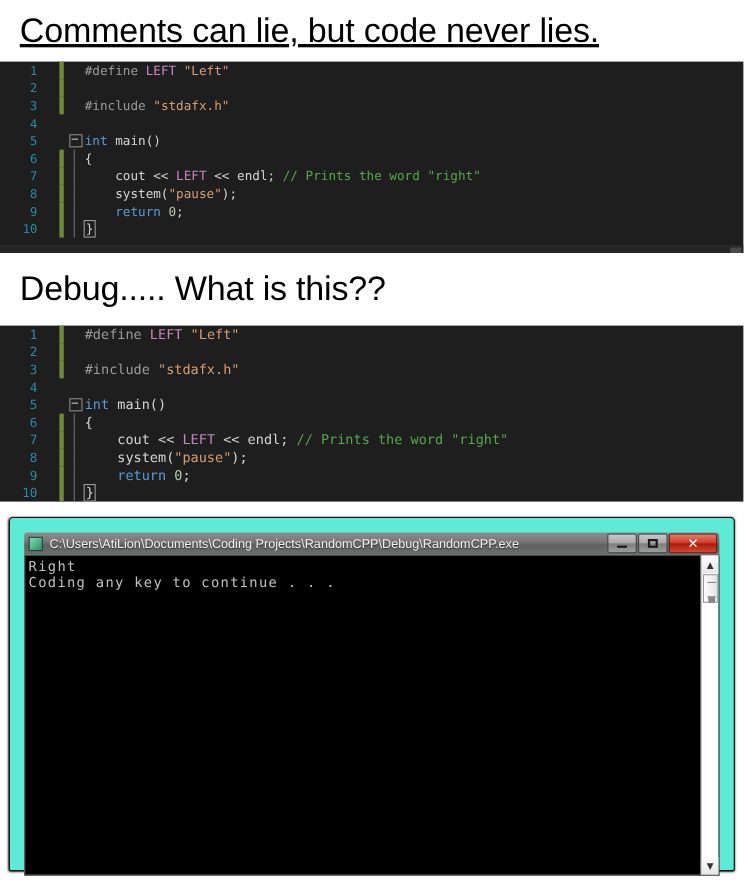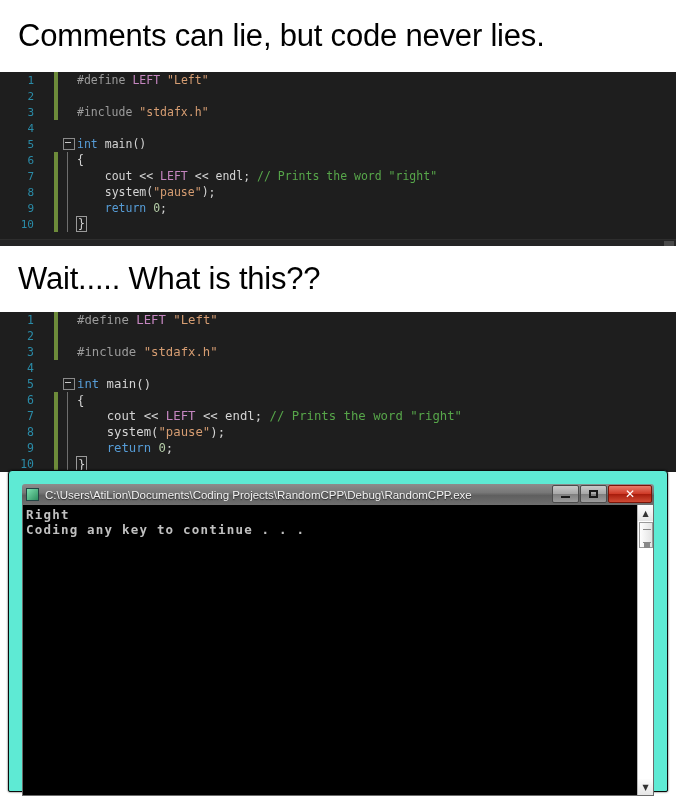--- a/index.html
+++ b/index.html
@@ -16,21 +16,21 @@
     background: #ffffff;
     color: #000000;
     font-size: 31px;
     font-family: "Liberation Sans", sans-serif;
     letter-spacing: -0.2px;
     display: flex;
     align-items: center;
     padding-left: 18px;
     width: 676px;
   }
-  .caption-1 { height: 72px; }
+  .caption-1 { height: 56px; text-decoration: underline; }
   .caption-2 { height: 66px; }
 
   
   .code-block {
     background: #1e1e1e;
     width: 676px;
     position: relative;
     overflow: hidden;
     font-family: "DejaVu Sans Mono", "Liberation Mono", monospace;
   }
@@ -185,21 +185,20 @@
   .wbtn .min-bar { width: 9px; height: 2px; background: #1a1a1a; margin-top: 6px; }
   .wbtn .max-sq { width: 9px; height: 8px; border: 2px solid #1a1a1a; }
 
   .console-body {
     position: relative;
     height: 291px;
     background: #000000;
     border: 1px solid #6b6b6b;
     border-top: none;
     display: flex;
-    font-weight: bold;
   }
   .console-text {
     flex: 1 1 auto;
     color: #c0c0c0;
     font-family: "DejaVu Sans Mono", "Liberation Mono", monospace;
     font-size: 12.5px;
     line-height: 15px;
     padding: 2px 0 0 3px;
     white-space: pre;
     letter-spacing: 1.2px;
@@ -317,21 +316,21 @@
         <span class="changebar on"></span>
         <span class="fold line"></span>
         <span class="codetext"><span class="t-op brace-box">}</span></span>
       </div>
 
     </div>
     <div class="hscroll"></div>
   </div>
 
   <div class="caption caption-2">
-    <span>Wait..... What is this??</span>
+    <span>Debug..... What is this??</span>
   </div>
 
   <div class="code-block blk2">
     <div class="code-rows">
 
       <div class="row">
         <span class="gutter-num">1</span>
         <span class="changebar on"></span>
         <span class="fold"></span>
         <span class="codetext"><span class="t-pp">#define</span><span> </span><span class="t-mac">LEFT</span><span> </span><span class="t-str">"Left"</span></span>

